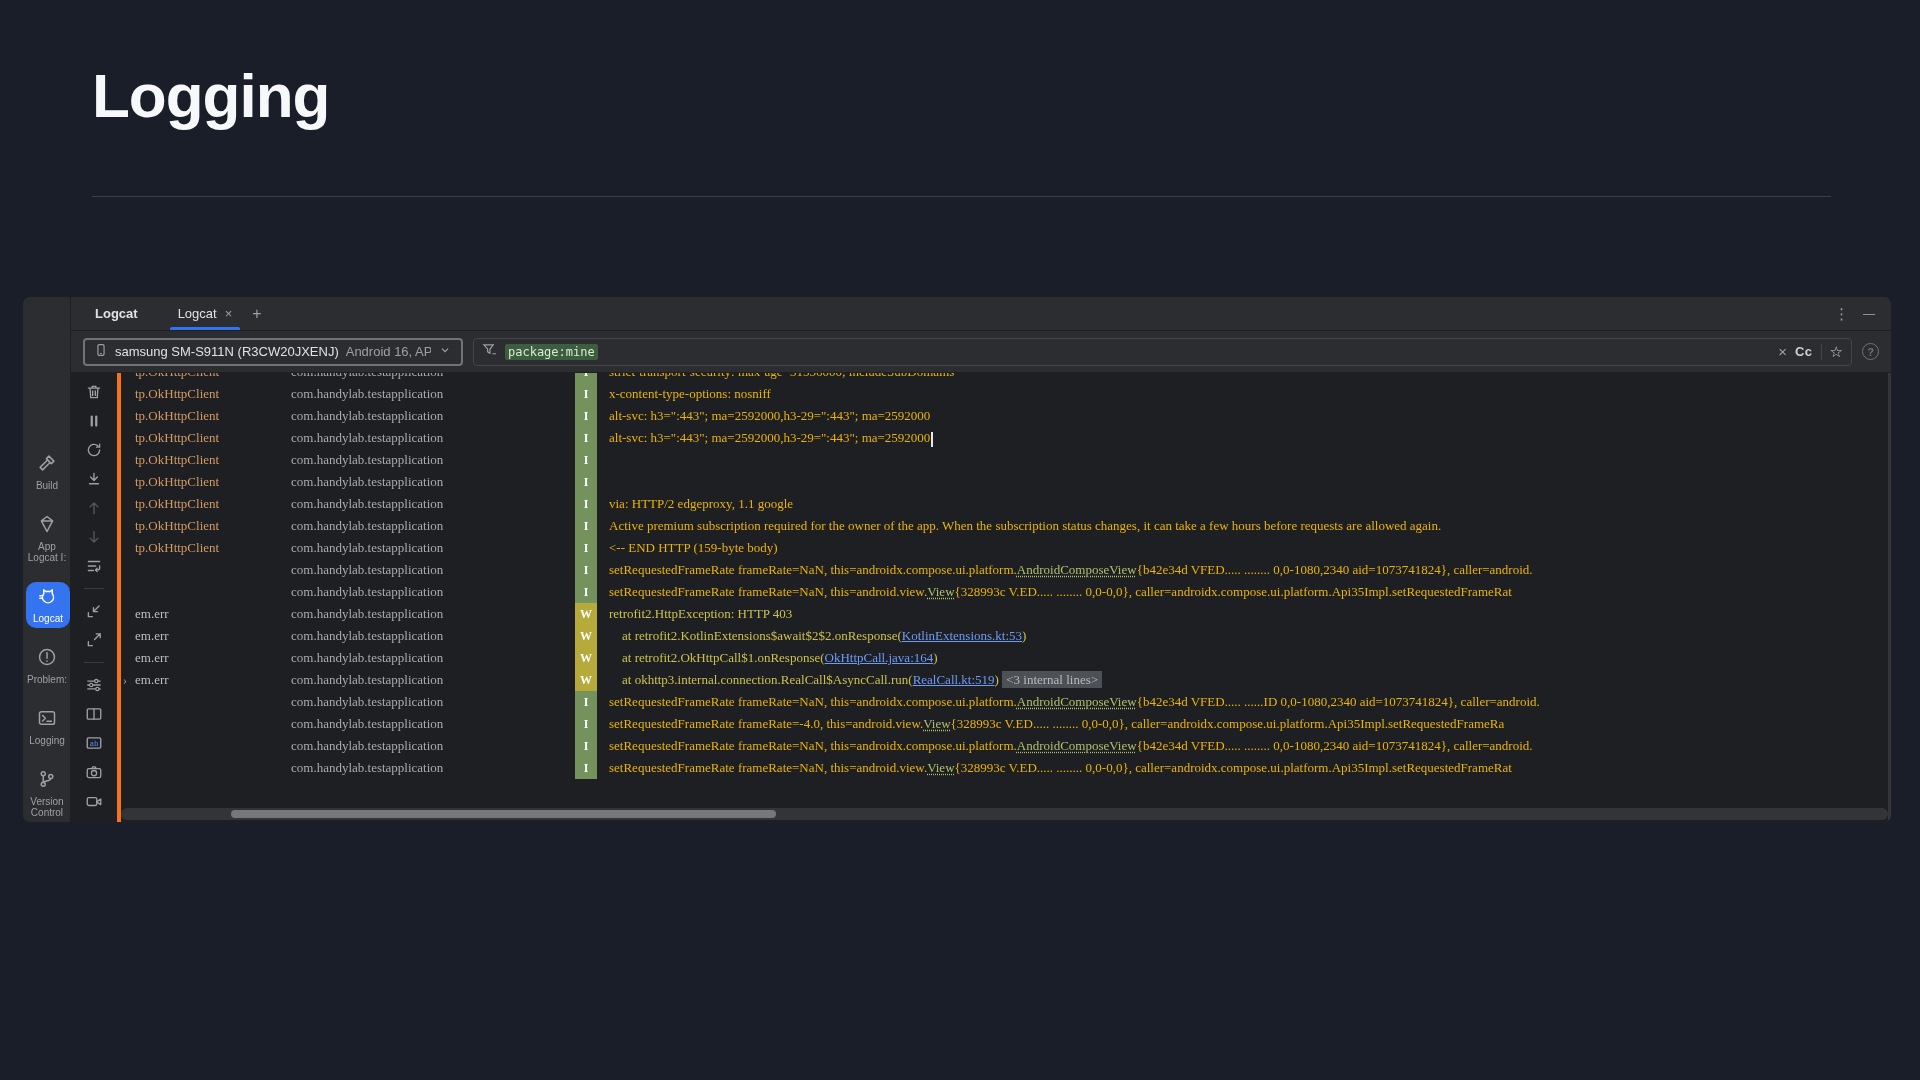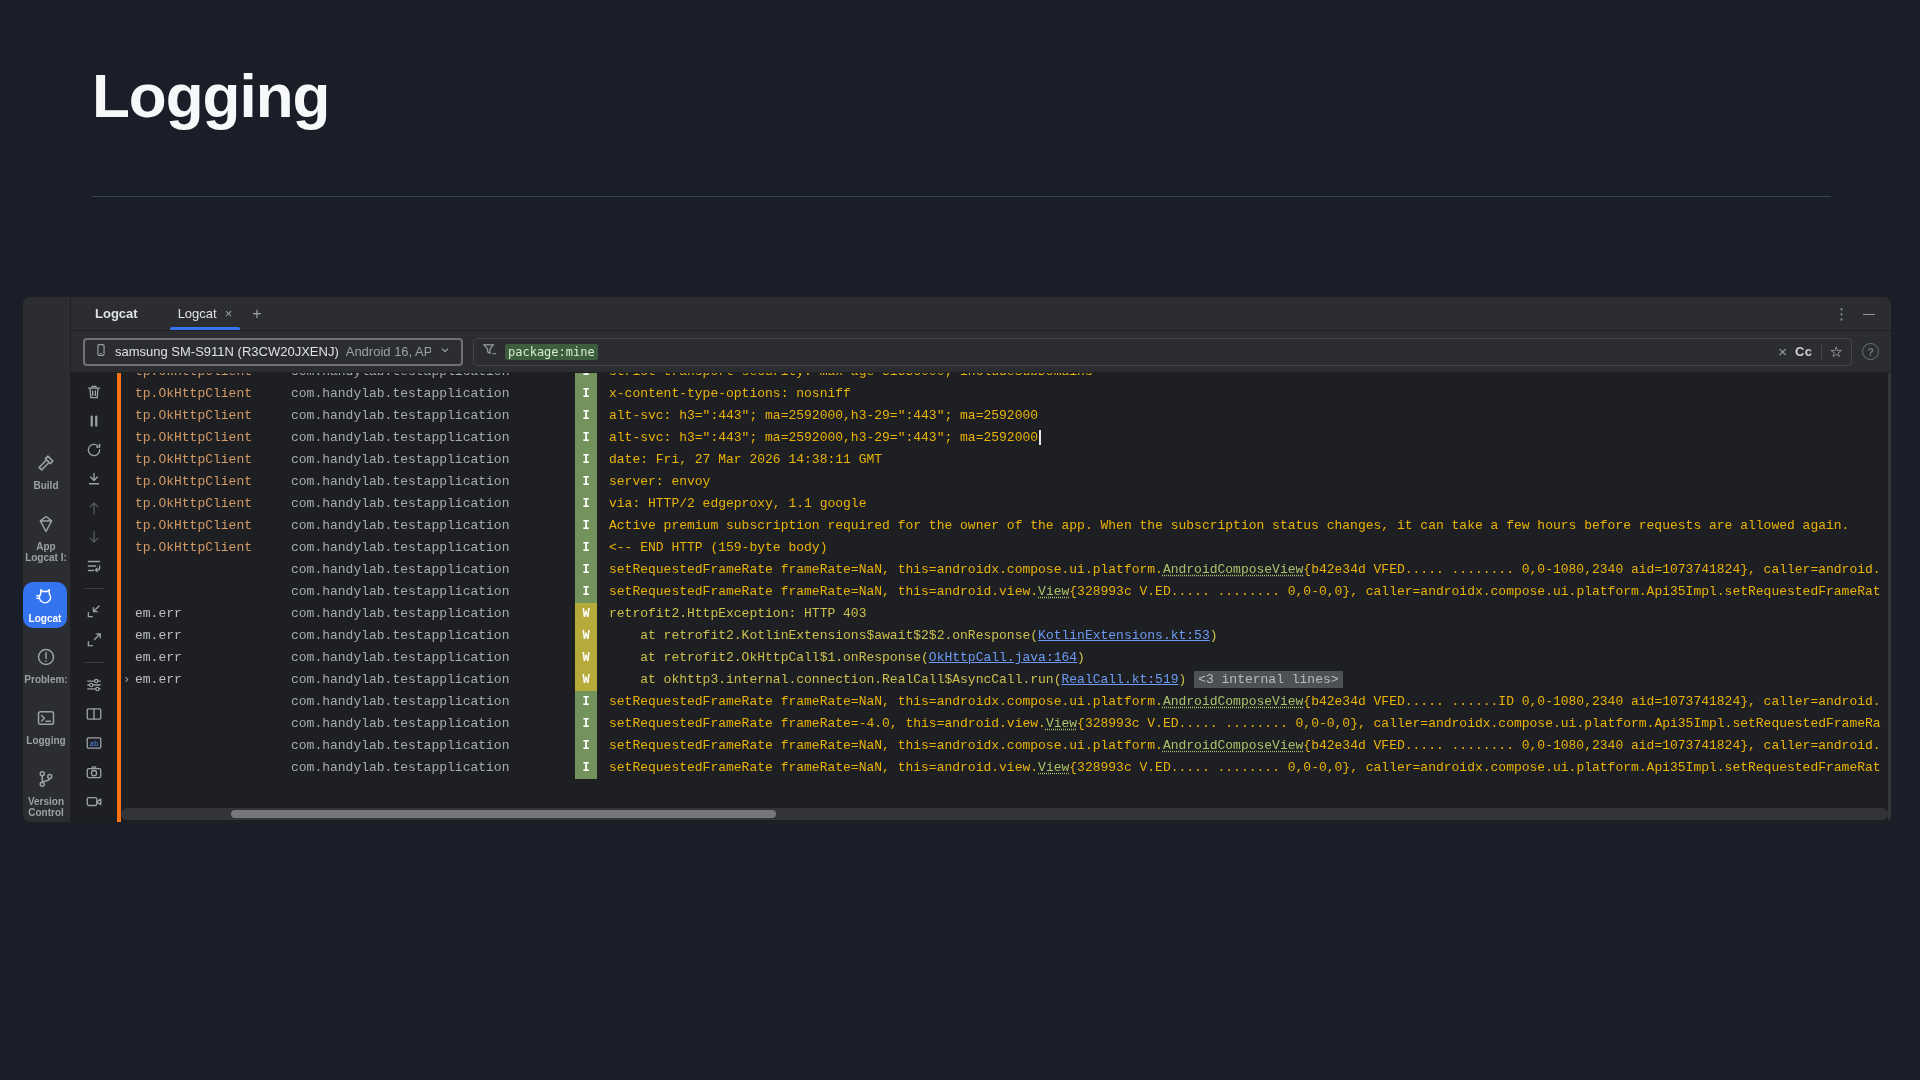--- a/index.html
+++ b/index.html
@@ -11,21 +11,21 @@
                 color:#f7f8fa; letter-spacing:-1px; }
   .page-divider { position:absolute; left:92px; top:196px; width:1739px; height:1px; background:#39404e; }
 
   
   .panel { position:absolute; left:22px; top:296px; width:1870px; height:527px;
            background:#2b2d30; border:1px solid #1e1f22; border-radius:8px;
            display:flex; overflow:hidden; }
 
   
   .stripe { width:48px; border-right:1px solid #1e1f22; padding-top:152px;
-            display:flex; flex-direction:column; align-items:flex-start; gap:15px; flex:none;font-weight:bold; }
+            display:flex; flex-direction:column; align-items:flex-end; gap:15px; flex:none; }
   .stripe-item { width:46px; display:flex; flex-direction:column; align-items:center; gap:3px;
                  color:#9da0a6; cursor:pointer; padding:4px 0; }
   .stripe-item svg { width:20px; height:20px; stroke:#9da0a6; }
   .stripe-item .lbl { font-size:10px; line-height:11px; text-align:center; color:#9da0a6; white-space:pre-line; }
   .stripe-item.selected { background:#3574f0; border-radius:10px; width:44px; }
   .stripe-item.selected svg { stroke:#ffffff; }
   .stripe-item.selected .lbl { color:#ffffff; }
 
   .panel-main { flex:1; display:flex; flex-direction:column; min-width:0; }
 
@@ -71,21 +71,21 @@
   .content { flex:1; display:flex; min-height:0; background:#1e1f22; }
   .istrip { width:50px; flex:none; border-right:4px solid #f97316; padding-top:10px;
             display:flex; flex-direction:column; align-items:center; gap:11px; }
   .istrip .ibtn { width:18px; height:18px; cursor:pointer; }
   .istrip svg { width:18px; height:18px; stroke:#9da0a6; }
   .istrip .disabled svg { stroke:#55585e; }
   .istrip .isep { width:20px; height:1px; background:#393b40; margin:2px 0; }
 
   .logwrap { flex:1; position:relative; min-width:0; overflow:hidden; border-right:3px solid #34363a; }
   .rows { position:absolute; left:0; top:-12px; right:0; }
-  .lrow { height:22px; display:flex; align-items:center; font-family:Liberation Mono, monospace;
+  .lrow { height:22px; display:flex; align-items:center; font-family:Liberation Serif, serif;
           font-size:13px; white-space:pre; position:relative; padding-left:14px; cursor:default; }
   .lrow .exp { position:absolute; left:2px; top:0; height:22px; line-height:22px;
                color:#9da0a6; font-size:12px; }
   .lrow .tag { width:156px; flex:none; overflow:hidden; line-height:22px; color:#d29a66; }
   .lrow .tag.gray { color:#bcbec4; }
   .lrow .pkg { width:284px; flex:none; overflow:hidden; line-height:22px; color:#a8abb0; }
   .lrow .lvl { width:22px; flex:none; text-align:center; line-height:22px; font-size:12px;
                font-weight:bold; color:#ffffff; }
   .lrow .lvl.I { background:#74935c; }
   .lrow .lvl.W { background:#b6ab3a; }
@@ -256,22 +256,22 @@
               <rect x="2" y="5" width="8.5" height="7" rx="1.5"></rect>
               <path d="M10.5 8.5l3.5-2.2v4.9l-3.5-2.2z"></path>
             </svg></div>
         </div>
       <div class="logwrap">
         <div class="rows" id="rows">
             <div class="lrow"><span class="tag">tp.OkHttpClient</span><span class="pkg">com.handylab.testapplication</span><span class="lvl I">I</span><span class="msg"><span class="seg-info">strict-transport-security: max-age=31536000; includeSubDomains</span></span></div>
             <div class="lrow"><span class="tag">tp.OkHttpClient</span><span class="pkg">com.handylab.testapplication</span><span class="lvl I">I</span><span class="msg"><span class="seg-info">x-content-type-options: nosniff</span></span></div>
             <div class="lrow"><span class="tag">tp.OkHttpClient</span><span class="pkg">com.handylab.testapplication</span><span class="lvl I">I</span><span class="msg"><span class="seg-info">alt-svc: h3=":443"; ma=2592000,h3-29=":443"; ma=2592000</span></span></div>
             <div class="lrow"><span class="tag">tp.OkHttpClient</span><span class="pkg">com.handylab.testapplication</span><span class="lvl I">I</span><span class="msg"><span class="seg-info">alt-svc: h3=":443"; ma=2592000,h3-29=":443"; ma=2592000</span><span class="seg-caret"></span></span></div>
-            <div class="lrow"><span class="tag">tp.OkHttpClient</span><span class="pkg">com.handylab.testapplication</span><span class="lvl I">I</span><span class="msg"><span class="seg-info">date: Fri, 27 Mar 2026 14:38:11 GMT</span></span></div>
-            <div class="lrow"><span class="tag">tp.OkHttpClient</span><span class="pkg">com.handylab.testapplication</span><span class="lvl I">I</span><span class="msg"><span class="seg-info">server: envoy</span></span></div>
+            <div class="lrow"><span class="tag">tp.OkHttpClient</span><span class="pkg">com.handylab.testapplication</span><span class="lvl I">I</span></div>
+            <div class="lrow"><span class="tag">tp.OkHttpClient</span><span class="pkg">com.handylab.testapplication</span><span class="lvl I">I</span></div>
             <div class="lrow"><span class="tag">tp.OkHttpClient</span><span class="pkg">com.handylab.testapplication</span><span class="lvl I">I</span><span class="msg"><span class="seg-info">via: HTTP/2 edgeproxy, 1.1 google</span></span></div>
             <div class="lrow"><span class="tag">tp.OkHttpClient</span><span class="pkg">com.handylab.testapplication</span><span class="lvl I">I</span><span class="msg"><span class="seg-info">Active premium subscription required for the owner of the app. When the subscription status changes, it can take a few hours before requests are allowed again.</span></span></div>
             <div class="lrow"><span class="tag">tp.OkHttpClient</span><span class="pkg">com.handylab.testapplication</span><span class="lvl I">I</span><span class="msg"><span class="seg-info">&lt;-- END HTTP (159-byte body)</span></span></div>
             <div class="lrow"><span class="tag"></span><span class="pkg">com.handylab.testapplication</span><span class="lvl I">I</span><span class="msg"><span class="seg-info">setRequestedFrameRate frameRate=NaN, this=androidx.compose.ui.platform.</span><span class="seg-ref">AndroidComposeView</span><span class="seg-info">{b42e34d VFED..... ........ 0,0-1080,2340 aid=1073741824}, caller=android.</span></span></div>
             <div class="lrow"><span class="tag"></span><span class="pkg">com.handylab.testapplication</span><span class="lvl I">I</span><span class="msg"><span class="seg-info">setRequestedFrameRate frameRate=NaN, this=android.view.</span><span class="seg-ref">View</span><span class="seg-info">{328993c V.ED..... ........ 0,0-0,0}, caller=androidx.compose.ui.platform.Api35Impl.setRequestedFrameRat</span></span></div>
             <div class="lrow"><span class="tag gray">em.err</span><span class="pkg">com.handylab.testapplication</span><span class="lvl W">W</span><span class="msg"><span class="seg-warn">retrofit2.HttpException: HTTP 403</span></span></div>
             <div class="lrow"><span class="tag gray">em.err</span><span class="pkg">com.handylab.testapplication</span><span class="lvl W">W</span><span class="msg"><span class="seg-warn">    at retrofit2.KotlinExtensions$await$2$2.onResponse(</span><span class="seg-link">KotlinExtensions.kt:53</span><span class="seg-warn">)</span></span></div>
             <div class="lrow"><span class="tag gray">em.err</span><span class="pkg">com.handylab.testapplication</span><span class="lvl W">W</span><span class="msg"><span class="seg-warn">    at retrofit2.OkHttpCall$1.onResponse(</span><span class="seg-link">OkHttpCall.java:164</span><span class="seg-warn">)</span></span></div>
             <div class="lrow"><span class="exp">›</span><span class="tag gray">em.err</span><span class="pkg">com.handylab.testapplication</span><span class="lvl W">W</span><span class="msg"><span class="seg-warn">    at okhttp3.internal.connection.RealCall$AsyncCall.run(</span><span class="seg-link">RealCall.kt:519</span><span class="seg-warn">) </span><span class="seg-chip">&lt;3 internal lines&gt;</span></span></div>
             <div class="lrow"><span class="tag"></span><span class="pkg">com.handylab.testapplication</span><span class="lvl I">I</span><span class="msg"><span class="seg-info">setRequestedFrameRate frameRate=NaN, this=androidx.compose.ui.platform.</span><span class="seg-ref">AndroidComposeView</span><span class="seg-info">{b42e34d VFED..... ......ID 0,0-1080,2340 aid=1073741824}, caller=android.</span></span></div>

